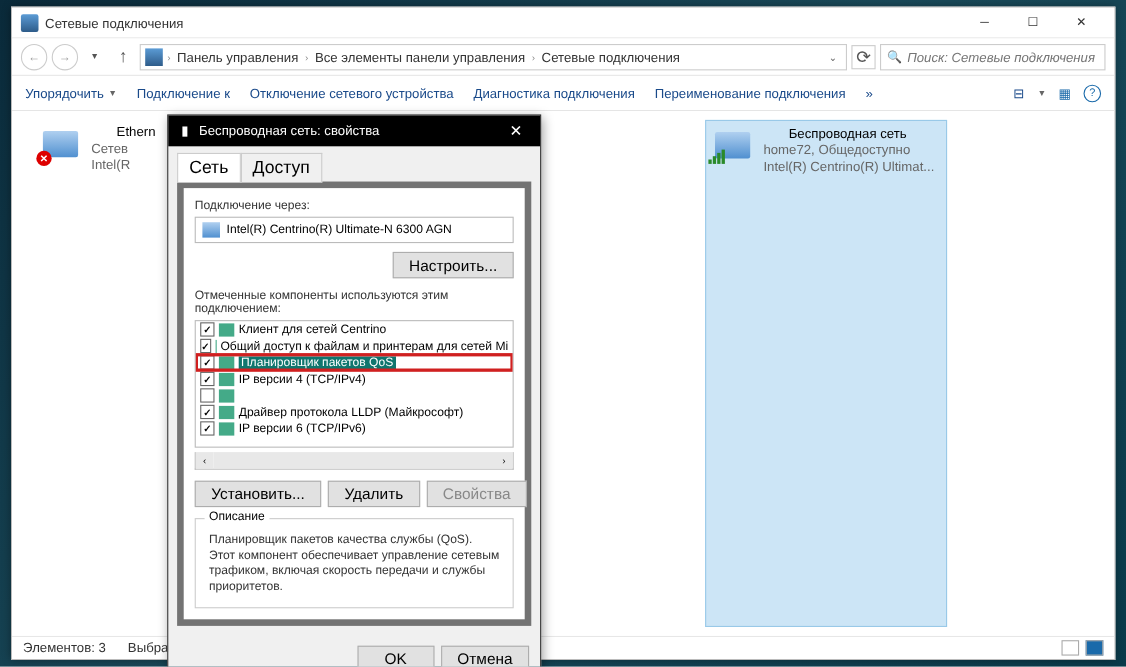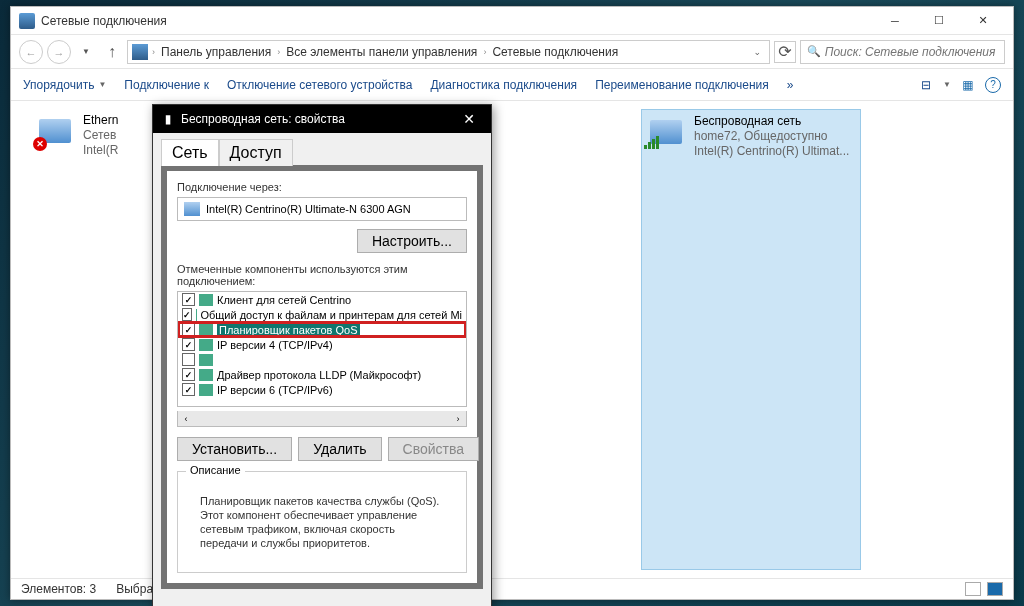--- a/index.html
+++ b/index.html
@@ -34,21 +34,21 @@
 
 .content { flex: 1; background: #fff; position: relative; padding: 8px 20px; display: flex; gap: 20px; }
 
 .net-item { display: flex; gap: 8px; padding: 4px; width: 220px; align-items: flex-start; }
 .net-item.selected { background: #cce5f6; border: 1px solid #99c9e8; }
 .net-icon { width: 40px; height: 36px; display: flex; align-items: center; justify-content: center; position: relative; }
 .net-icon-main { width: 32px; height: 24px; background: linear-gradient(180deg, #b0d0f0, #5090d0); border-radius: 2px; position: relative; }
 .net-icon-x { position: absolute; bottom: -2px; left: -2px; width: 14px; height: 14px; background: #d00; border-radius: 50%; display: flex; align-items: center; justify-content: center; color: #fff; font-size: 9px; font-weight: bold; }
 .net-icon-wifi { position: absolute; bottom: -2px; left: -2px; width: 16px; height: 16px; }
 .net-info { font-size: 12px; line-height: 15px; overflow: hidden; }
-.net-name { color: #000; }
+.net-name { color: #000; margin-left: 23px; }
 .net-desc { color: #666; white-space: nowrap; text-overflow: ellipsis; overflow: hidden; }
 
 .statusbar { height: 21px; background: #fff; border-top: 1px solid #e5e5e5; display: flex; align-items: center; padding: 0 10px; font-size: 12px; color: #333; gap: 20px; }
 .status-right { margin-left: auto; display: flex; gap: 6px; }
 .status-icon { width: 16px; height: 14px; border: 1px solid #aaa; }
 
 
 .dialog { position: absolute; top: 104px; left: 152px; width: 340px; background: #f0f0f0; border: 1px solid #333; box-shadow: 2px 2px 10px rgba(0,0,0,0.4); }
 .dialog-title { height: 28px; background: #000; color: #fff; display: flex; align-items: center; padding: 0 8px; font-size: 12px; }
 .dialog-title-icon { width: 14px; height: 14px; margin-right: 6px; display: flex; align-items: center; justify-content: center; }
@@ -75,21 +75,21 @@
 .comp-check { width: 13px; height: 13px; border: 1px solid #666; display: flex; align-items: center; justify-content: center; font-size: 9px; font-weight: bold; }
 .comp-icon { width: 14px; height: 12px; background: #4a8; }
 
 .scroll-row { display: flex; border: 1px solid #bbb; border-top: none; height: 16px; margin-bottom: 10px; }
 .scroll-arrow { width: 16px; background: #e8e8e8; display: flex; align-items: center; justify-content: center; font-size: 9px; }
 .scroll-track { flex: 1; background: #e8e8e8; }
 
 .btn-group { display: flex; gap: 6px; margin-bottom: 10px; }
 .btn-group .btn { flex: 1; text-align: center; }
 
-.group-box { border: 1px solid #ccc; padding: 22px; position: relative; margin-top: 6px; }
+.group-box { border: 1px solid #ccc; padding: 12px; position: relative; margin-top: 6px; }
 .group-title { position: absolute; top: -8px; left: 8px; background: #fff; padding: 0 4px; font-size: 11px; }
 .group-text { font-size: 11px; line-height: 14px; color: #333; }
 
 .dialog-buttons { display: flex; justify-content: flex-end; gap: 6px; padding: 10px; }
 .dialog-buttons .btn { min-width: 70px; text-align: center; }
 
 .wifi-bars { display: flex; align-items: flex-end; gap: 1px; }
 .wifi-bar { width: 3px; background: #2a8a2a; }
 </style>
 </head>

